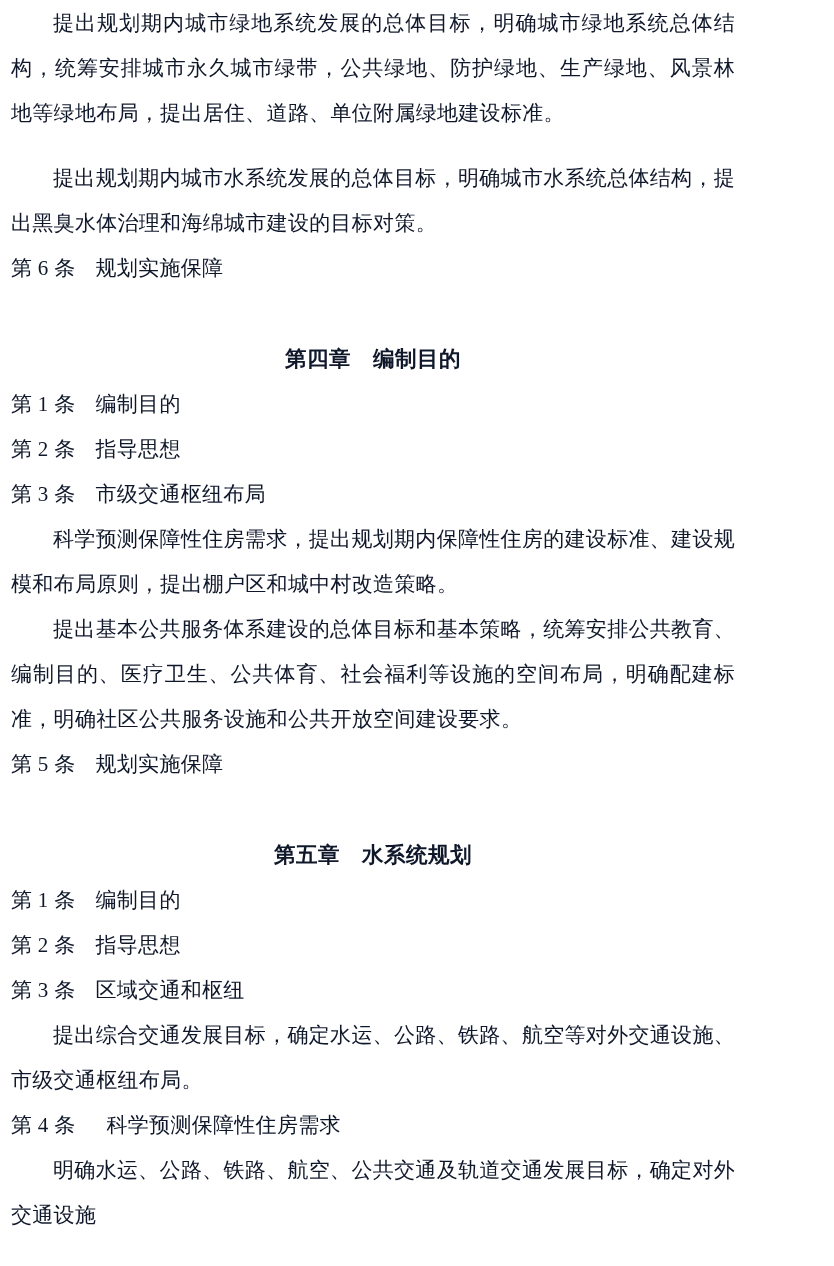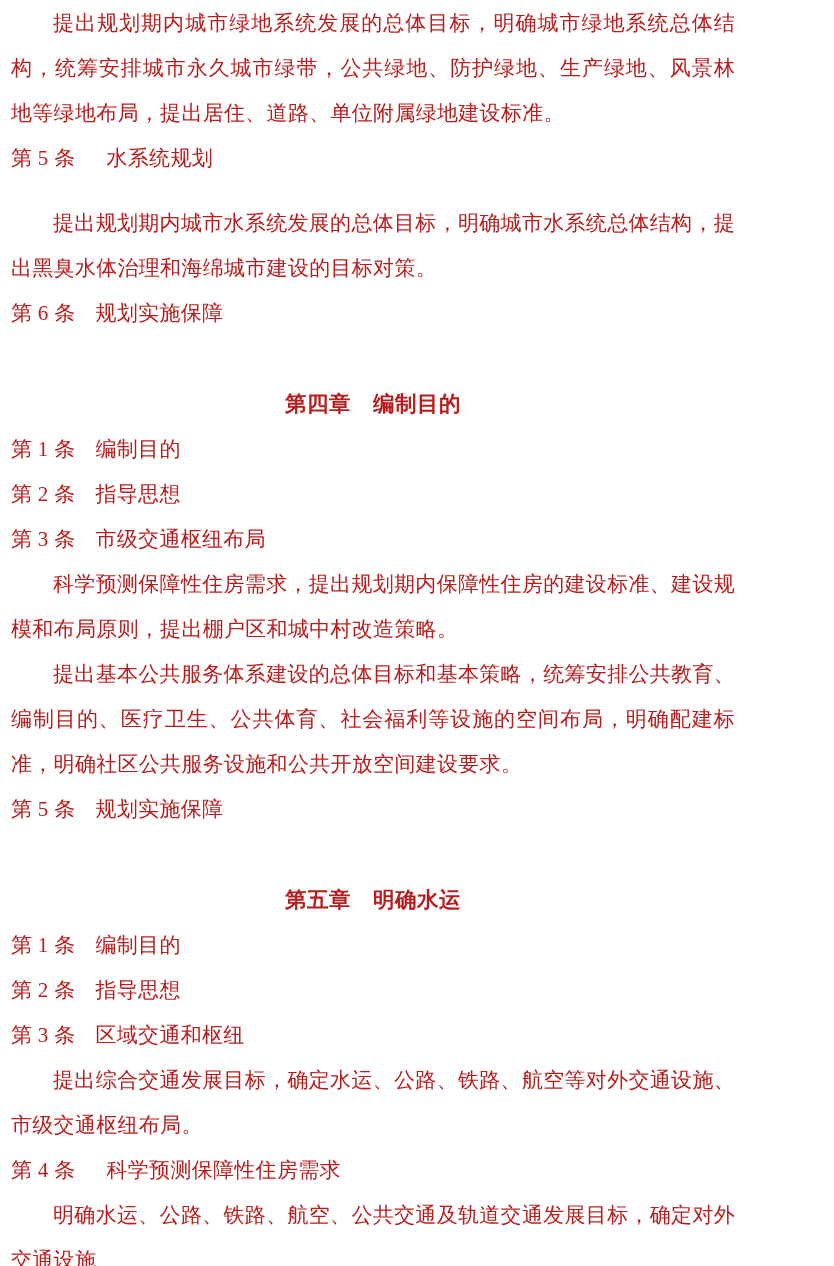--- a/index.html
+++ b/index.html
@@ -14,21 +14,21 @@
   }
   .doc {
     box-sizing: border-box;
     width: 746px;
     height: 1266px;
     overflow: hidden;
     padding: 1px 11px 0 11px;
     font-family: "Liberation Serif", "DejaVu Serif", serif;
     font-size: 21px;
     line-height: 45px;
-    color: #b91c1c;
+    color: #0f172a;
     letter-spacing: 0.3px;
   }
   .paragraph {
     margin: 0;
     text-indent: 2em;
     text-align: justify;
   }
   .article {
     margin: 0;
     text-align: left;
@@ -51,32 +51,31 @@
   .blank {
     height: 20px;
   }
 </style>
 </head>
 <body>
 
 <div class="doc">
   <div>
       <p class="paragraph">提出规划期内城市绿地系统发展的总体目标，明确城市绿地系统总体结构，统筹安排城市永久城市绿带，公共绿地、防护绿地、生产绿地、风景林地等绿地布局，提出居住、道路、单位附属绿地建设标准。</p>
-      <div class="article gap-wide"><span class="article-label">第 5 条</span><span class="article-title">水系统规划</span></div>
       <div class="blank"></div>
       <p class="paragraph">提出规划期内城市水系统发展的总体目标，明确城市水系统总体结构，提出黑臭水体治理和海绵城市建设的目标对策。</p>
       <div class="article"><span class="article-label">第 6 条</span><span class="article-title">规划实施保障</span></div>
       <h2 class="chapter">第四章　编制目的</h2>
       <div class="article"><span class="article-label">第 1 条</span><span class="article-title">编制目的</span></div>
       <div class="article"><span class="article-label">第 2 条</span><span class="article-title">指导思想</span></div>
       <div class="article"><span class="article-label">第 3 条</span><span class="article-title">市级交通枢纽布局</span></div>
       <p class="paragraph">科学预测保障性住房需求，提出规划期内保障性住房的建设标准、建设规模和布局原则，提出棚户区和城中村改造策略。</p>
       <p class="paragraph">提出基本公共服务体系建设的总体目标和基本策略，统筹安排公共教育、编制目的、医疗卫生、公共体育、社会福利等设施的空间布局，明确配建标准，明确社区公共服务设施和公共开放空间建设要求。</p>
       <div class="article"><span class="article-label">第 5 条</span><span class="article-title">规划实施保障</span></div>
-      <h2 class="chapter">第五章　明确水运</h2>
+      <h2 class="chapter">第五章　水系统规划</h2>
       <div class="article"><span class="article-label">第 1 条</span><span class="article-title">编制目的</span></div>
       <div class="article"><span class="article-label">第 2 条</span><span class="article-title">指导思想</span></div>
       <div class="article"><span class="article-label">第 3 条</span><span class="article-title">区域交通和枢纽</span></div>
       <p class="paragraph">提出综合交通发展目标，确定水运、公路、铁路、航空等对外交通设施、市级交通枢纽布局。</p>
       <div class="article gap-wide"><span class="article-label">第 4 条</span><span class="article-title">科学预测保障性住房需求</span></div>
       <p class="paragraph">明确水运、公路、铁路、航空、公共交通及轨道交通发展目标，确定对外交通设施</p>
     </div>
 </div>
 
 </body></html>

